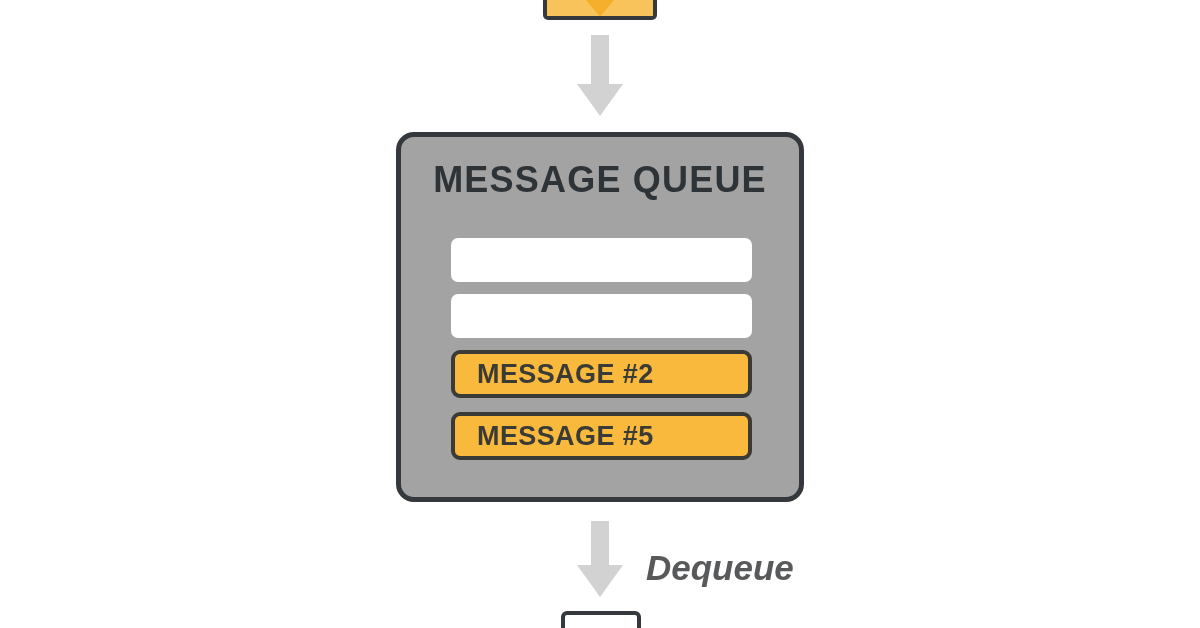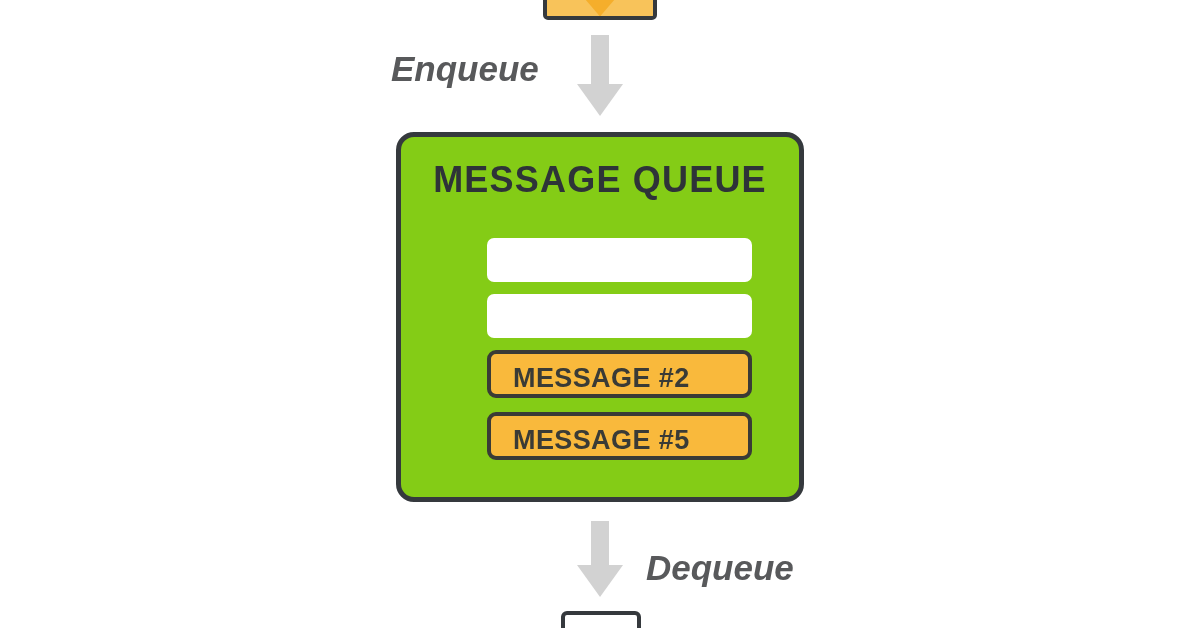--- a/index.html
+++ b/index.html
@@ -134,21 +134,21 @@
   }
 
   
   .queue-box {
     position: absolute;
     left: 396px;
     top: 132px;
     width: 408px;
     height: 370px;
     box-sizing: border-box;
-    background: #84cc16;
+    background: #a3a3a3;
     border: 5px solid #35393D;
     border-radius: 18px;
   }
   .queue-title {
     position: absolute;
     left: 0;
     right: 0;
     top: 22px;
     text-align: center;
     font-family: "Liberation Sans", sans-serif;
@@ -163,22 +163,21 @@
     left: 50px;
     right: 47px;
     top: 101px;
   }
   .slot {
     box-sizing: border-box;
     height: 44px;
     border-radius: 7px;
     margin-bottom: 12px;
     display: flex;
-    align-items: flex-end;
-    margin-left: 36px;
+    align-items: center;
   }
   .slot-empty {
     background: #ffffff;
   }
   .slot-filled {
     background: #F9B93C;
     border: 4px solid #3A3B36;
     height: 48px;
     border-radius: 9px;
     margin-bottom: 14px;
@@ -197,21 +196,20 @@
 <body>
 
 <div id="canvas">
 
   <div class="envelope envelope-top">
     <div class="flap-left"></div>
     <div class="flap-right"></div>
 
   </div>
 
-  <div class="flow-label label-enqueue">Enqueue</div>
 
   <div class="arrow arrow-enqueue">
     <div class="shaft"></div>
     <div class="head"></div>
   </div>
 
   <div class="queue-box">
 
     <div class="queue-title">MESSAGE QUEUE</div>
 

